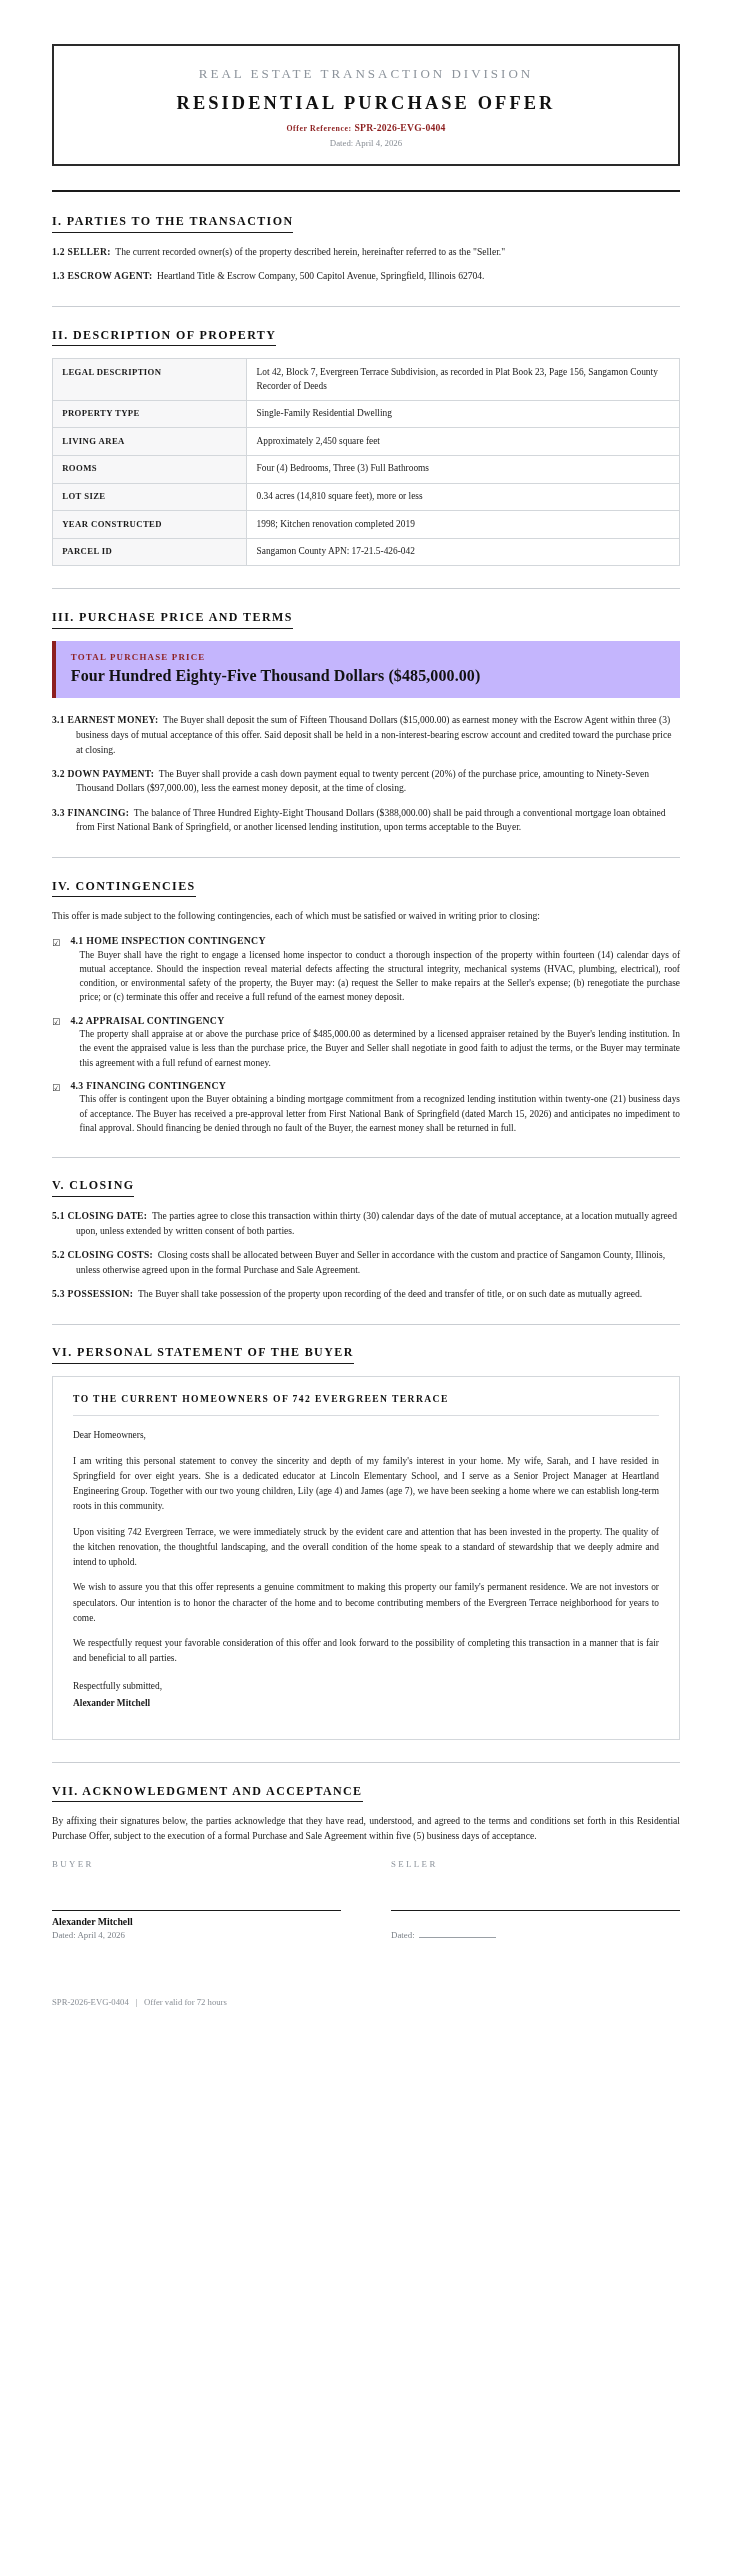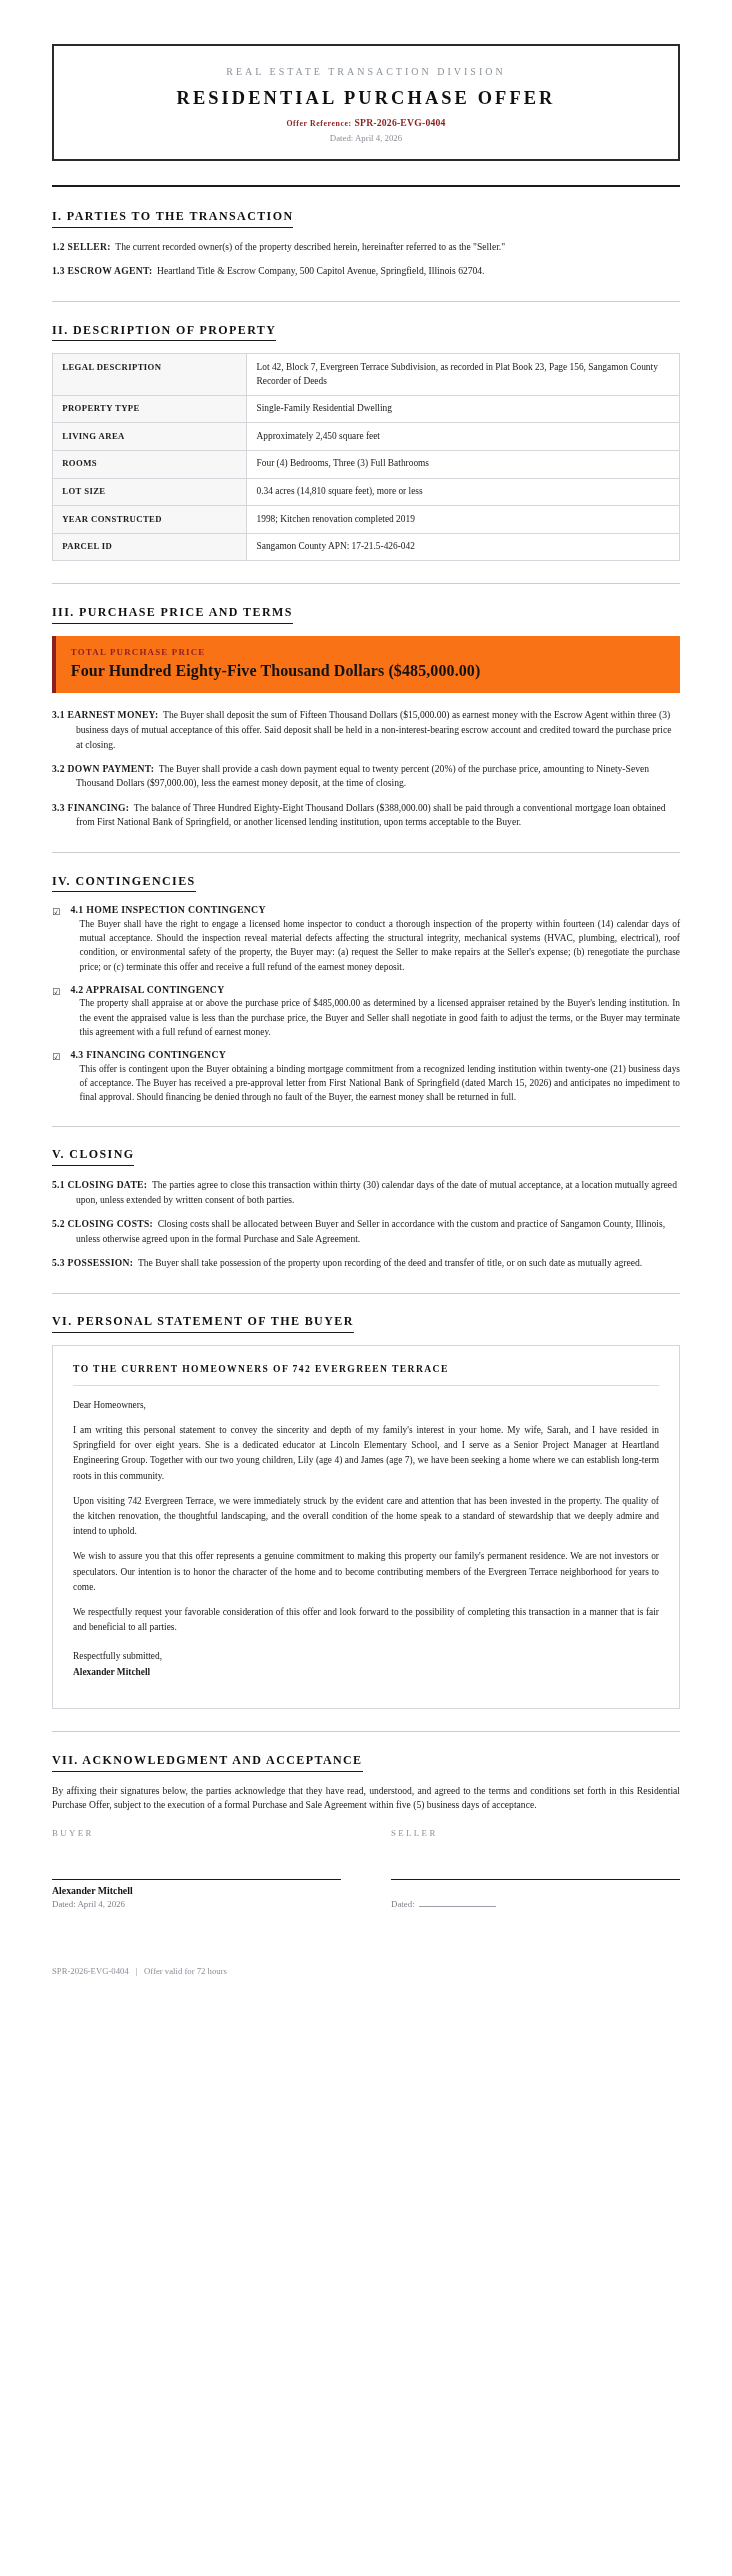--- a/index.html
+++ b/index.html
@@ -21,21 +21,21 @@
   }
 
   
   .doc-header {
     border: 2.8px double #2a2a2a;
     padding: 20px 18.4px 16.6px 18.4px;
     text-align: center;
     margin-bottom: 24px;
   }
   .division-line {
-    font-size: 10px;
+    font-size: 13px;
     letter-spacing: 3px;
     color: #8c939b;
     font-weight: normal;
     margin-bottom: 11px;
     font-family: "Liberation Serif", serif;
   }
   .doc-title {
     font-size: 18.4px;
     font-weight: bold;
     letter-spacing: 3.1px;
@@ -122,21 +122,21 @@
     background: #f7f7f8;
     font-weight: bold;
     font-size: 8.7px;
     letter-spacing: 0.4px;
     color: #1a1a1a;
   }
   table.prop td.v { background: #ffffff; }
 
   
   .price-box {
-    background: #f97316;
+    background: #c4b5fd;
     border-left: 4.6px solid #8d1f1f;
     padding: 11px 14.8px 13px 14.8px;
     margin-bottom: 14.8px;
   }
   .price-label {
     font-size: 8.9px;
     font-weight: bold;
     letter-spacing: 1.2px;
     color: #8d1f1f;
     margin-bottom: 5.5px;
@@ -328,20 +328,21 @@
     </p>
     <p class="clause">
       <span class="lbl">3.3 FINANCING:</span><span class="gap"></span><span>The balance of Three Hundred Eighty-Eight Thousand Dollars ($388,000.00) shall be paid through a conventional mortgage loan obtained from First National Bank of Springfield, or another licensed lending institution, upon terms acceptable to the Buyer.</span>
     </p>
   </div>
 
   <hr class="rule-thin">
 
   <div>
     <div class="section-heading">IV. CONTINGENCIES</div>
+    <p class="body-text">This offer is made subject to the following contingencies, each of which must be satisfied or waived in writing prior to closing:</p>
 
     <div class="cont-item">
       <div class="cont-check">☑</div>
       <div class="cont-body">
         <div class="cont-title">4.1 HOME INSPECTION CONTINGENCY</div>
         <div class="cont-text">The Buyer shall have the right to engage a licensed home inspector to conduct a thorough inspection of the property within fourteen (14) calendar days of mutual acceptance. Should the inspection reveal material defects affecting the structural integrity, mechanical systems (HVAC, plumbing, electrical), roof condition, or environmental safety of the property, the Buyer may: (a) request the Seller to make repairs at the Seller's expense; (b) renegotiate the purchase price; or (c) terminate this offer and receive a full refund of the earnest money deposit.</div>
       </div>
     </div>
 
     <div class="cont-item">

